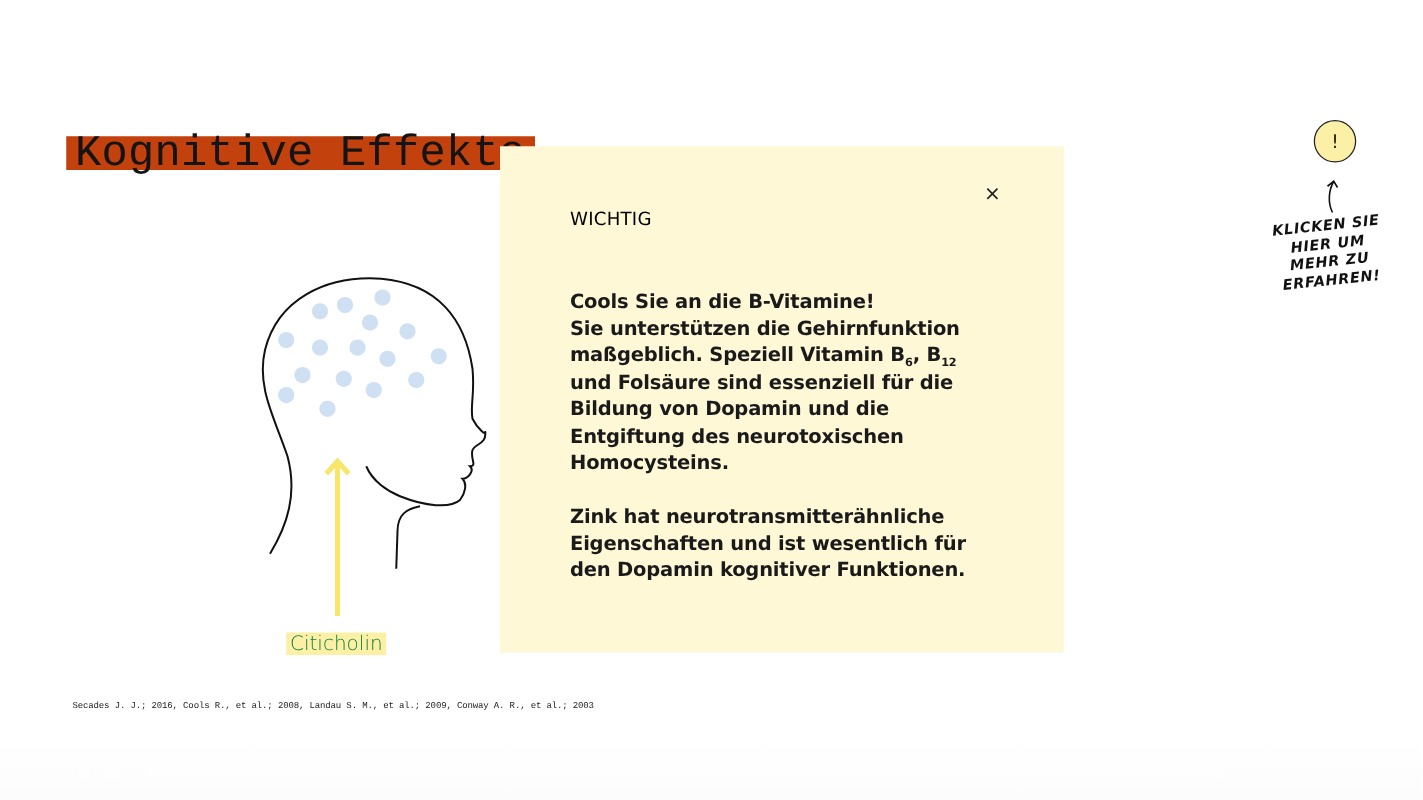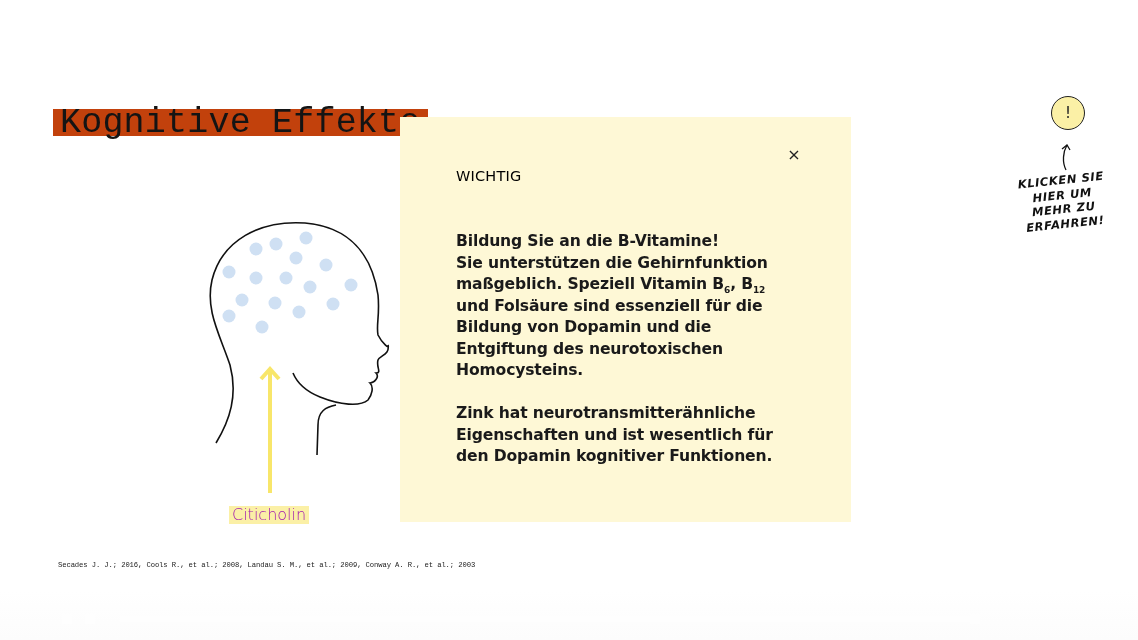--- a/index.html
+++ b/index.html
@@ -1,20 +1,20 @@
 <!DOCTYPE html>
 <html><head>
 <meta charset="utf-8">
 <style>
   html,body{margin:0;padding:0;}
   body{width:1138px;height:640px;background:#ffffff;position:relative;overflow:hidden;font-family:"Liberation Sans",sans-serif;color:#1a1a1a;}
   .title{position:absolute;left:53px;top:109px;background:#c2410c;padding:0 8px 0 7px;height:27px;line-height:29px;font-size:35px;font-family:Liberation Mono, monospace;font-weight:300;letter-spacing:0.2px;color:#141414;}
   .head-wrap{position:absolute;left:200px;top:215px;width:200px;height:250px;}
   .arrow{position:absolute;left:259px;top:365px;width:22px;height:128px;}
-  .citicholin{position:absolute;left:229px;top:506px;background:#fbf0a6;padding:0 3px;font-size:16px;line-height:18px;color:#a21caf;font-family:"DejaVu Sans",sans-serif;font-weight:300;}
+  .citicholin{position:absolute;left:229px;top:506px;background:#fbf0a6;padding:0 3px;font-size:16px;line-height:18px;color:#15803d;font-family:"DejaVu Sans",sans-serif;font-weight:300;}
   .refs{position:absolute;left:58px;top:561px;font-size:7.2px;color:#222;letter-spacing:-0.1px;font-family:Liberation Mono, monospace;}
   .info-btn{position:absolute;left:1051px;top:96px;width:34px;height:34px;border-radius:50%;background:#fbf0a6;border:1.5px solid #222;box-sizing:border-box;text-align:center;line-height:32px;font-size:15px;color:#222;font-family:"DejaVu Sans",sans-serif;cursor:pointer;}
   .hint-arrow{position:absolute;left:1058px;top:142px;width:16px;height:30px;}
   .hint{position:absolute;left:1013px;top:173px;width:100px;font-size:11.5px;line-height:14.5px;font-style:italic;font-weight:bold;text-transform:uppercase;color:#111;text-align:center;transform:rotate(-6deg);font-family:"DejaVu Sans",sans-serif;letter-spacing:0.6px;}
   .modal{position:absolute;left:400px;top:117px;width:451px;height:405px;background:#fef8d6;}
   .close{position:absolute;left:386px;top:30px;width:16px;height:16px;font-size:16px;line-height:16px;text-align:center;color:#222;cursor:pointer;font-family:"DejaVu Sans",sans-serif;}
   .eyebrow{position:absolute;left:56px;top:51px;font-size:14.5px;font-family:"DejaVu Sans",sans-serif;color:#000000;letter-spacing:0.2px;}
   .content{position:absolute;left:56px;top:114px;width:340px;font-family:"DejaVu Sans",sans-serif;font-size:15.6px;line-height:21.5px;color:#1a1a1a;letter-spacing:-0.15px;}
   .content h3{margin:0;font-size:15.6px;font-weight:bold;line-height:21.5px;}
   .content p{margin:0 0 21.5px 0;font-weight:700;}
@@ -70,21 +70,21 @@
 <svg class="hint-arrow" viewBox="0 0 16 30">
   <path d="M8,28 C4,20 5,10 9,3" fill="none" stroke="#111" stroke-width="1.3"></path>
   <polyline points="4,7 9,3 12,8" fill="none" stroke="#111" stroke-width="1.3"></polyline>
 </svg>
 <div class="hint">Klicken Sie hier um mehr zu erfahren!</div>
 
 <div class="modal">
   <div class="close">×</div>
   <div class="eyebrow">WICHTIG</div>
   <div class="content">
-    <h3>Bildung Sie an die B-Vitamine!</h3>
+    <h3>Cools Sie an die B-Vitamine!</h3>
     <p><span>Sie unterstützen die Gehirnfunktion maßgeblich. Speziell Vitamin B</span><sub>6</sub><span>, B</span><sub>12</sub><span> und Folsäure sind essenziell für die Bildung von Dopamin und die Entgiftung des neurotoxischen Homocysteins.</span></p>
     <p>Zink hat neurotransmitterähnliche Eigenschaften und ist wesentlich für den Dopamin kognitiver Funktionen.</p>
   </div>
 </div>
 
 <div class="controls">
   <div class="play"></div>
   <div class="vol"></div>
   <div class="track"></div>
   <div class="fs"></div>

